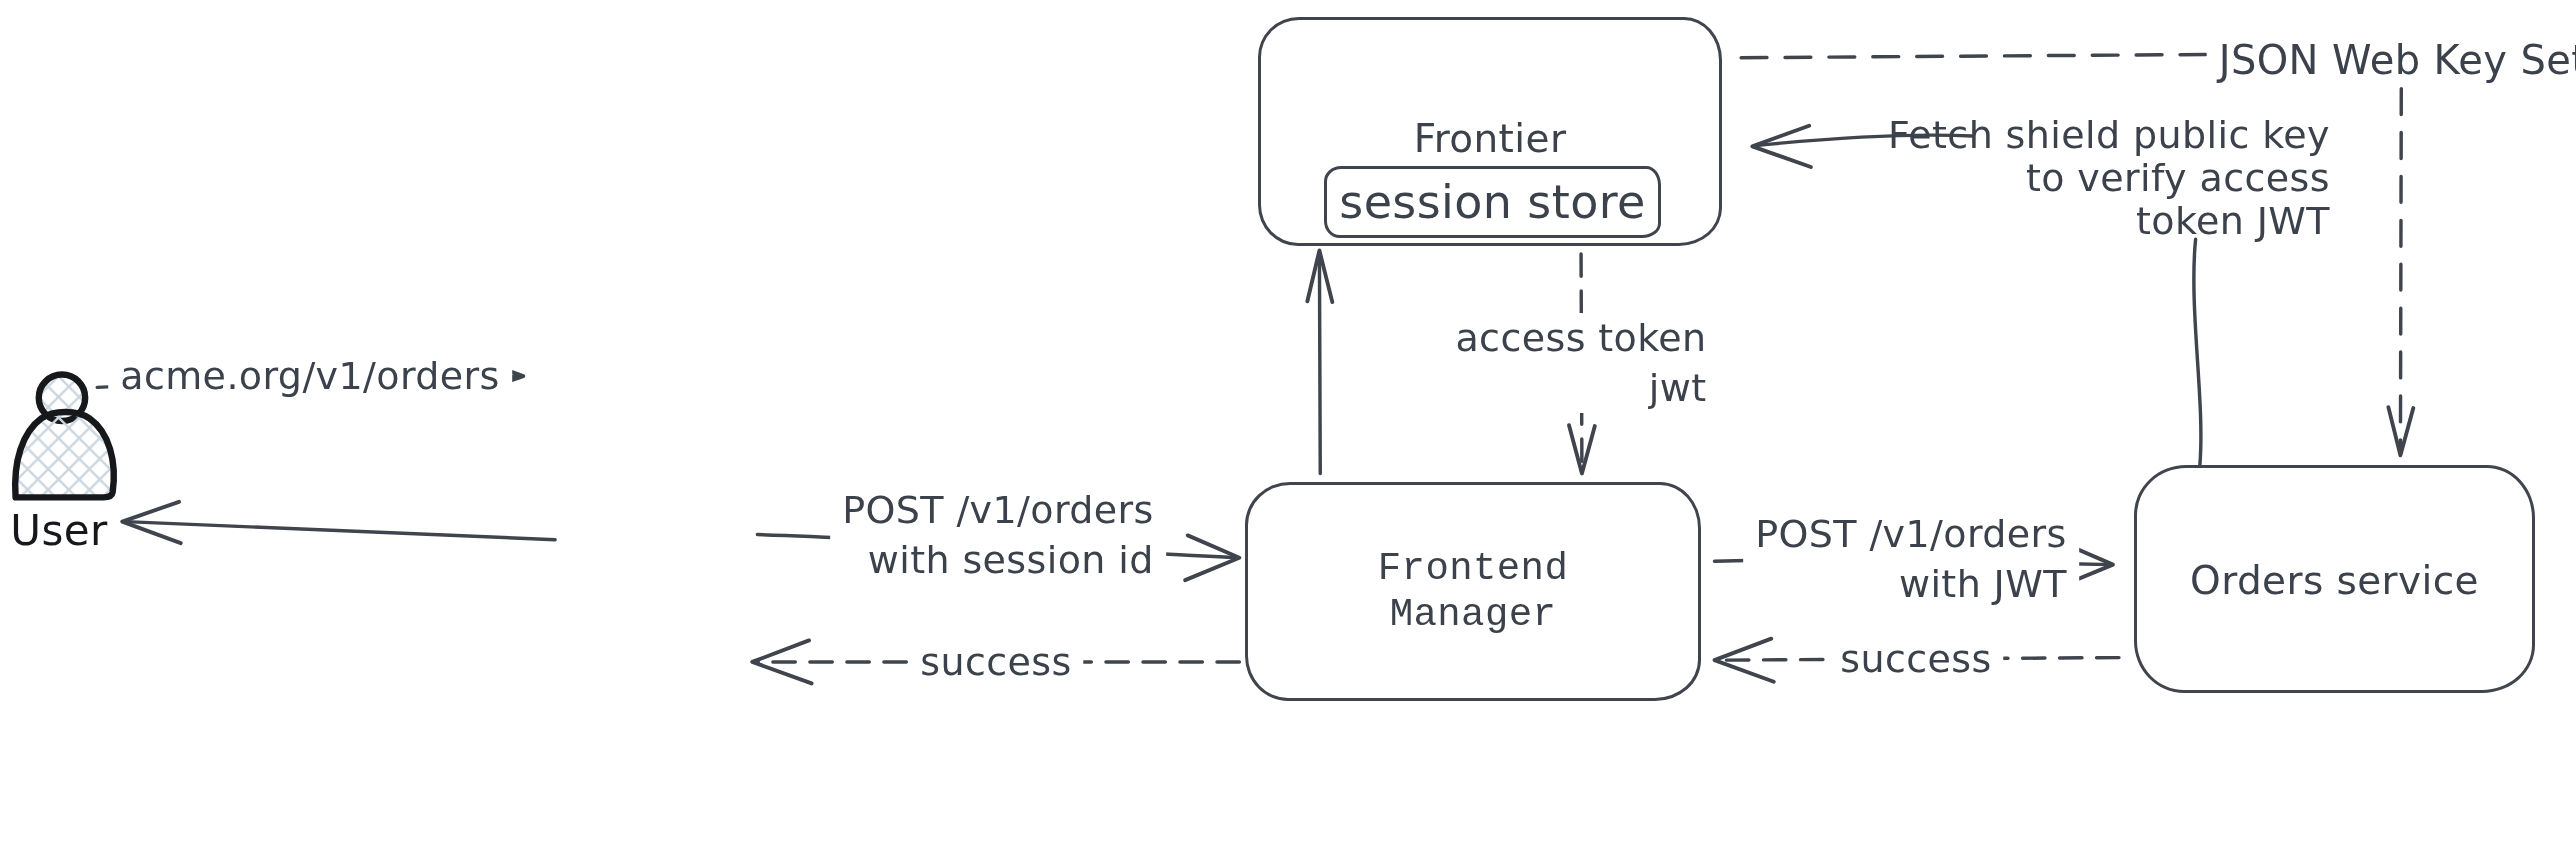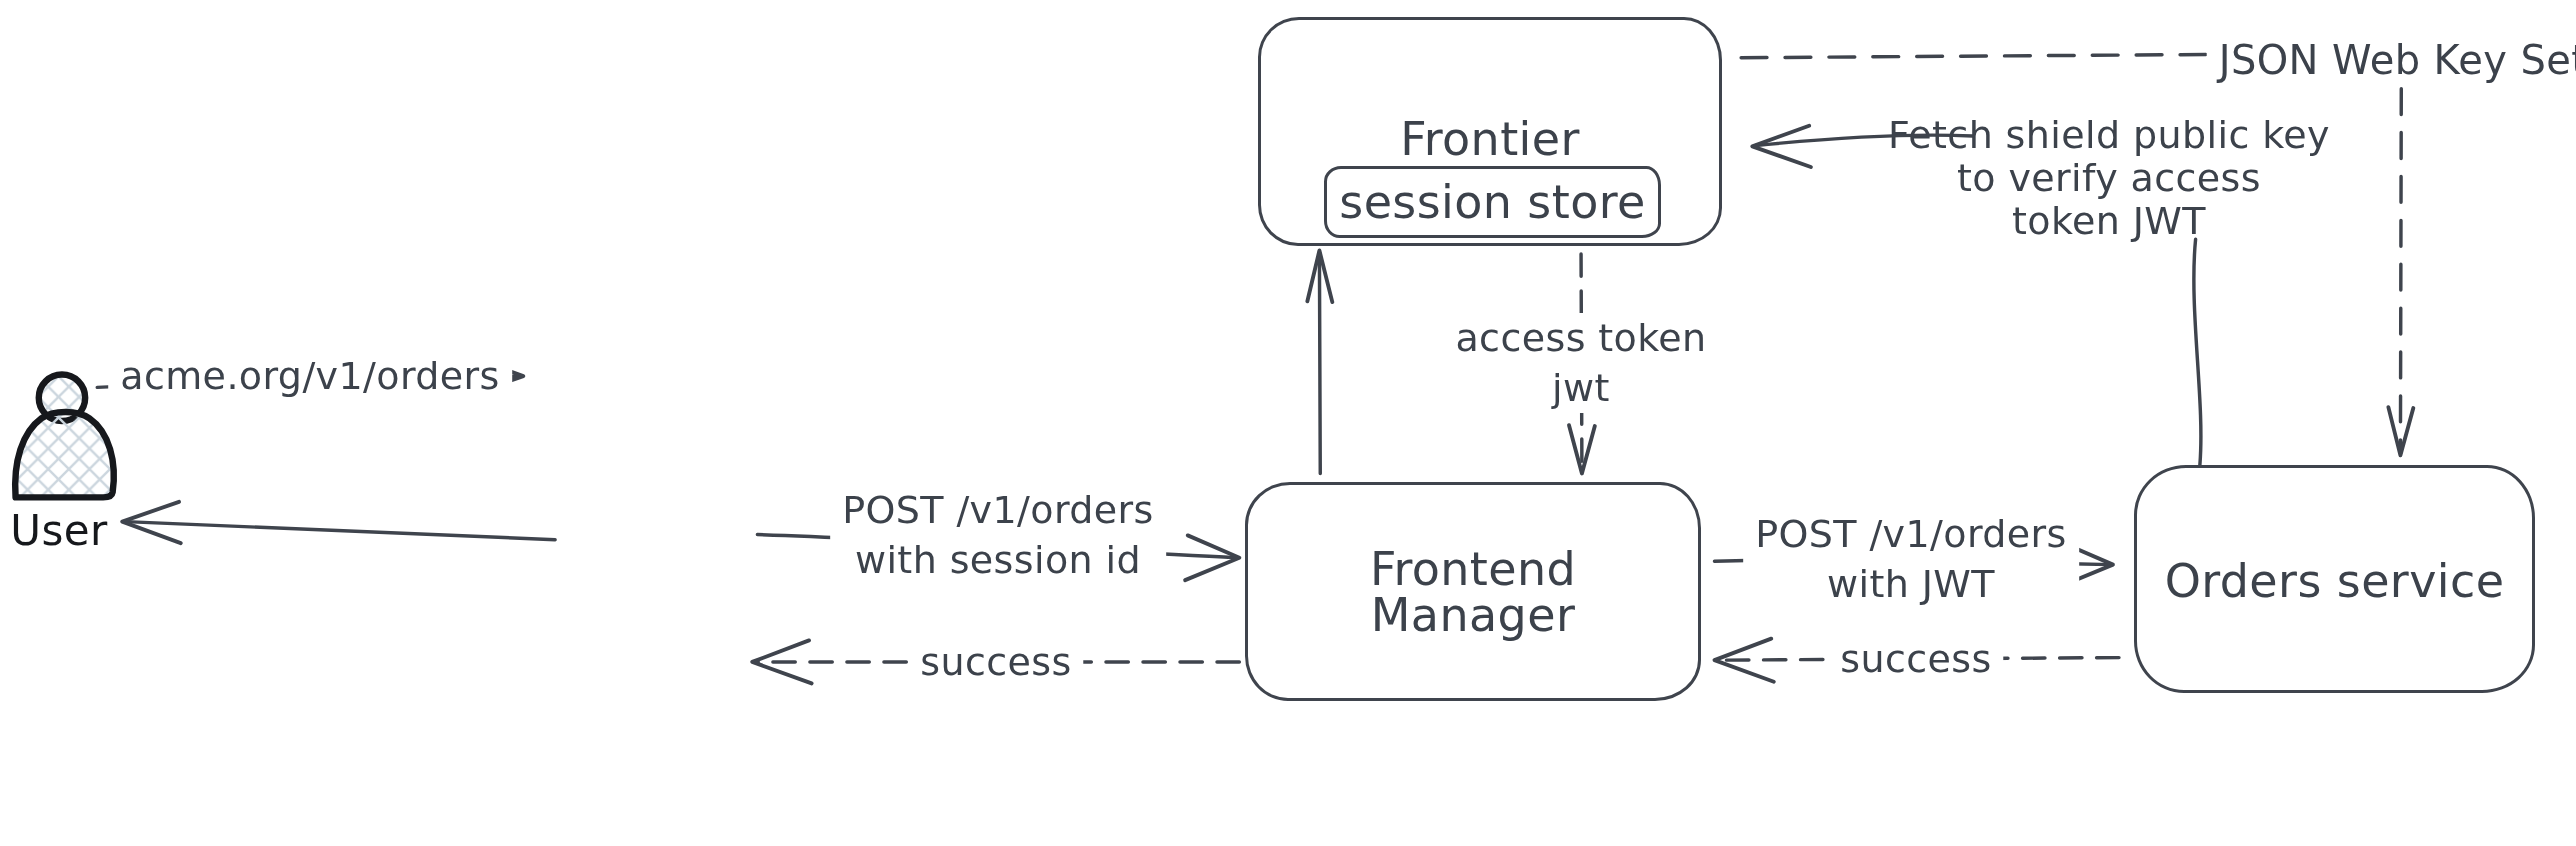--- a/index.html
+++ b/index.html
@@ -22,37 +22,37 @@
   .edges path.dash-long{stroke-dasharray:30 21;}
 
   
   .node{position:absolute;border:3.4px solid var(--stroke);background:var(--background);}
   #node-lb{left:562px;top:17px;width:169px;height:810px;border-radius:50px 46px 52px 48px / 52px 48px 50px 52px;}
   #node-frontier{left:1258px;top:17px;width:464px;height:229px;border-radius:41px 38px 43px 40px / 40px 43px 38px 41px;}
   #node-session-store{left:63px;top:146px;width:337px;height:72px;border-width:3px;border-radius:17px 14.6px 19px 15.5px / 15.5px 19px 14.6px 17px;}
   #node-fm{left:1245px;top:482px;width:456px;height:219px;border-radius:45px 41px 46px 43px / 43px 46px 41px 45px;}
   #node-orders{left:2134px;top:465px;width:401px;height:228px;border-radius:52px 48px 53px 50px / 50px 53px 48px 52px;}
 
-  .node-label{position:absolute;left:0;right:0;text-align:center;color:var(--text);font-size:46px;line-height:46px;letter-spacing:0.4px;}
+  .node-label{position:absolute;left:0;right:0;text-align:center;color:var(--text);font-size:39px;line-height:46px;letter-spacing:0.4px;}
   #node-lb .node-label{top:50%;transform:translateY(-54%);}
   #node-frontier .frontier-title{top:96px;}
   #node-session-store .node-label{top:50%;transform:translateY(-50%);font-size:46px;}
-  #node-fm .node-label{top:50%;transform:translateY(-50%);}
+  #node-fm .node-label{top:50%;transform:translateY(-50%);font-family:Liberation Mono, monospace;}
   #node-orders .node-label{top:50%;transform:translateY(-46%);}
   .node-label .ln{display:block;}
 
   
   #user-figure{position:absolute;left:6.9px;top:366px;}
   #user-figure .shape{stroke:var(--user-stroke);stroke-width:7.5;fill:url(#hatch);stroke-linejoin:round;}
   #hatch path{stroke:var(--user-hatch);stroke-width:2.8;}
 
   
   .elabel{position:absolute;transform:translate(-50%,-50%);background:var(--background);color:var(--text);
           font-size:38px;line-height:50px;text-align:center;white-space:nowrap;padding:0 12px;letter-spacing:0.4px;}
-  .elabel .ln{display:block;}
+  .elabel .ln{display:block;text-align:right;}
   #lbl-post{left:310px;top:376px;}
   #lbl-lb-fm{left:998px;top:535px;}
   #lbl-fm-orders{left:1911px;top:559px;}
   #lbl-success-1{left:996px;top:662px;}
   #lbl-success-2{left:1916px;top:659px;}
   #lbl-session-id{left:1323px;top:360px;}
   #lbl-access-token{left:1581px;top:363px;}
   #lbl-jwks{left:2403px;top:60px;font-size:40px;}
   #lbl-fetch{left:2109px;top:178px;line-height:43px;background:transparent;}
   #lbl-user{left:59px;top:531px;background:transparent;color:var(--user-stroke);font-size:42px;}

